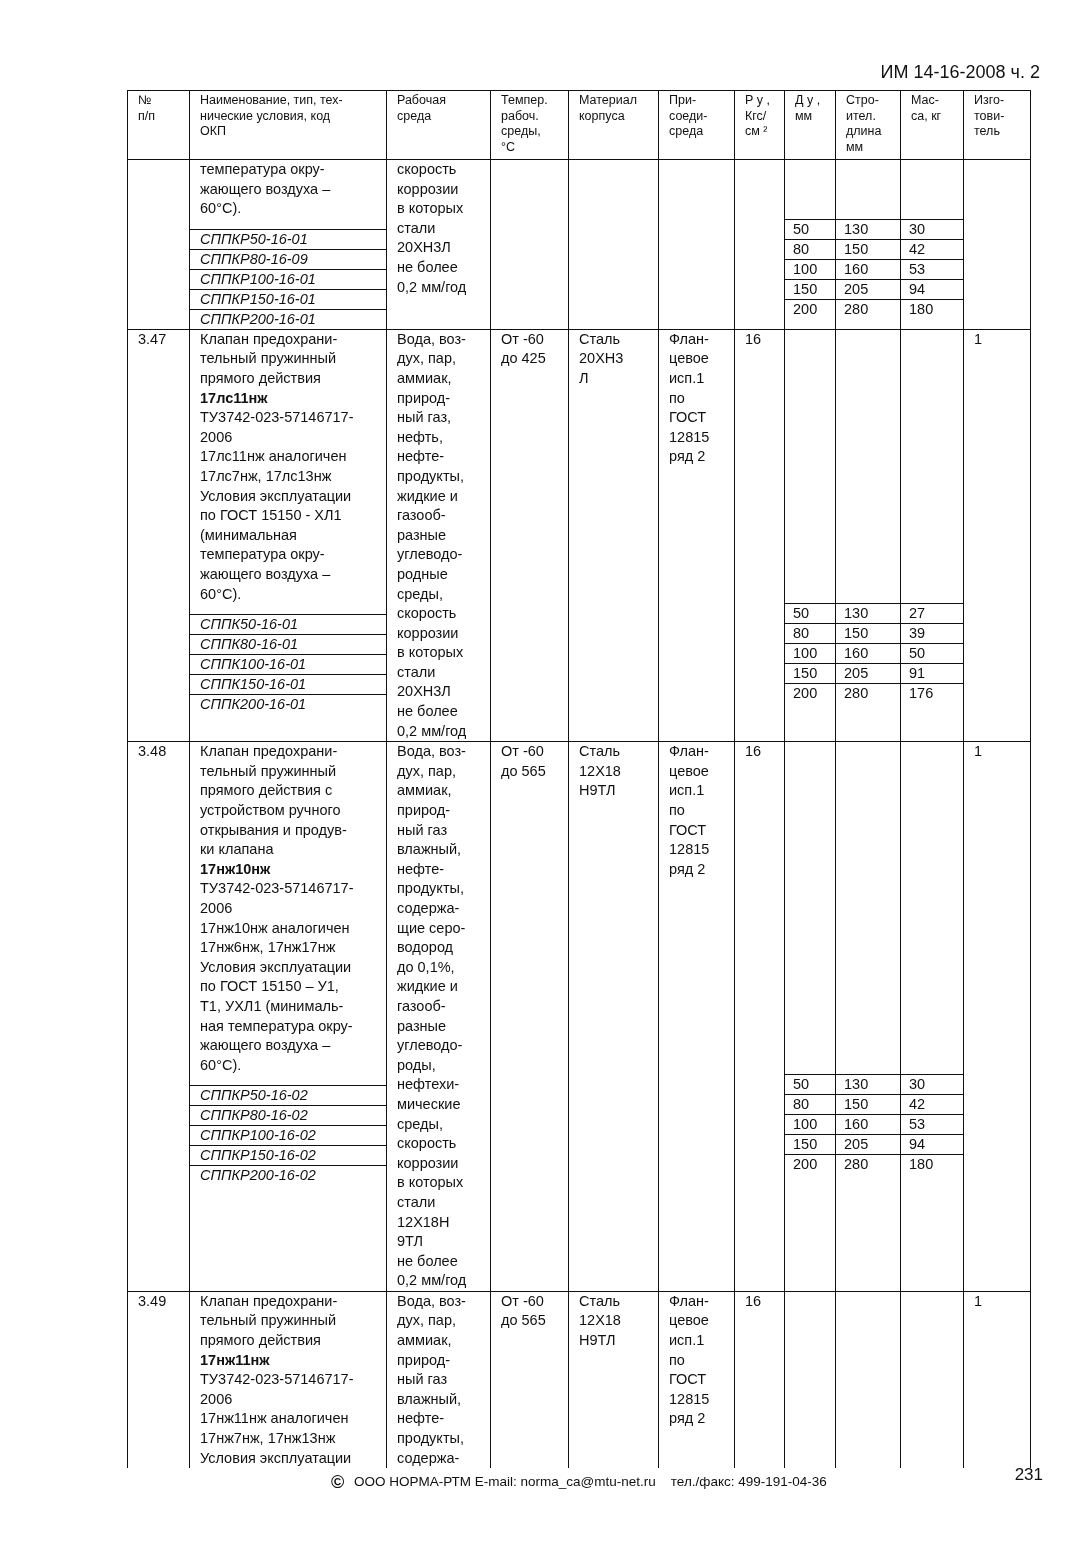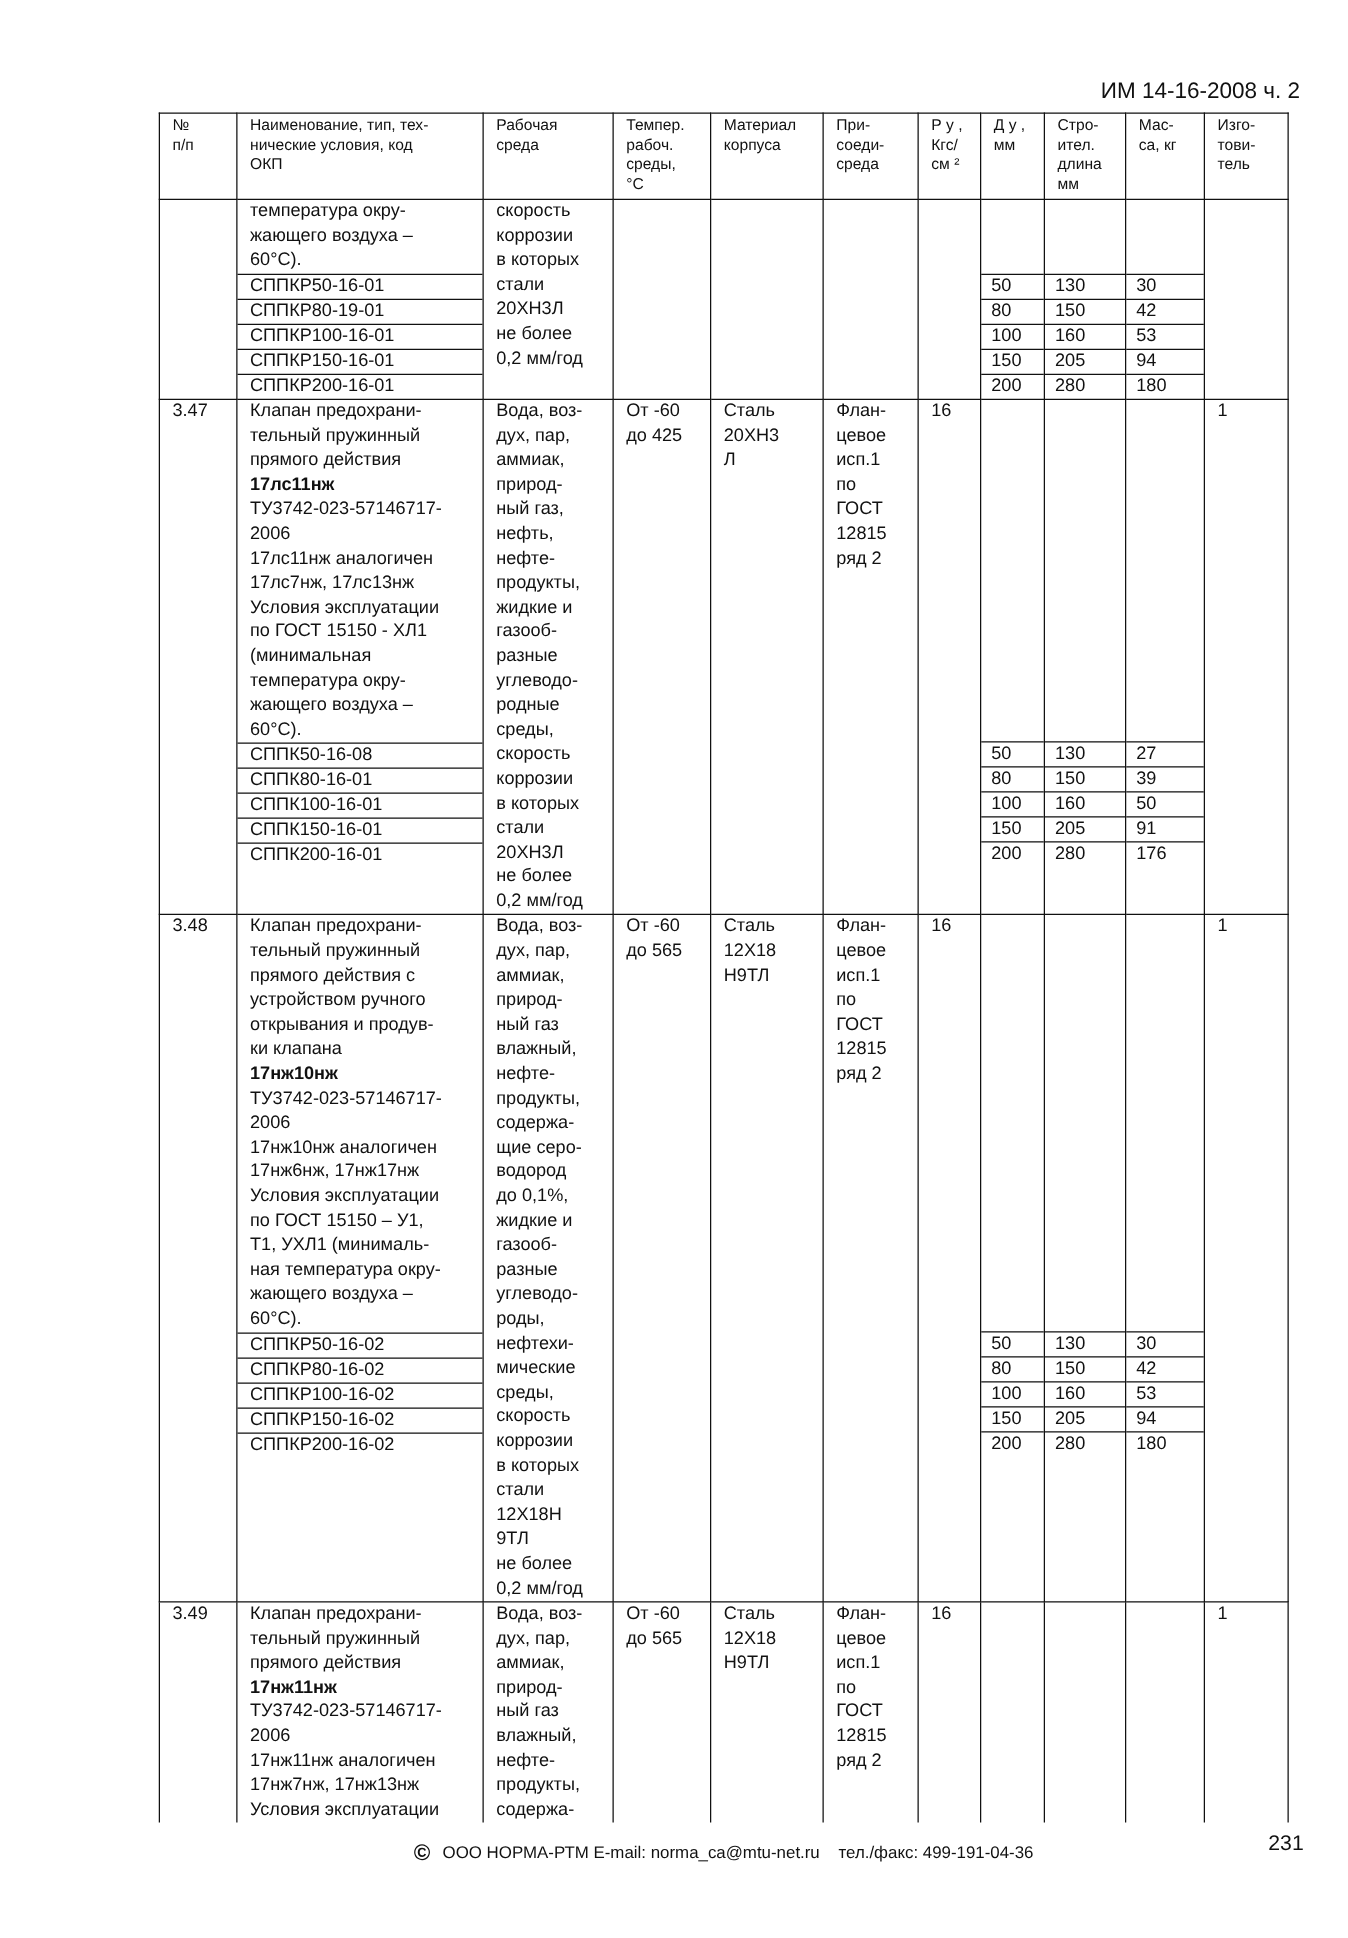--- a/index.html
+++ b/index.html
@@ -7,21 +7,21 @@
          font-family:"Liberation Sans", sans-serif; color:#111; }
   .page-header { position:absolute; top:62px; right:38px; font-size:18px; }
   table.spec { position:absolute; left:127px; top:90px; border-collapse:collapse;
                table-layout:fixed; width:903px; font-size:14.5px; line-height:19.6px; }
   table.spec td, table.spec th { border:1px solid #111; vertical-align:top; padding:0 0 0 10px; text-align:left; font-weight:normal; }
   table.spec th { font-size:12.5px; line-height:15.5px; padding-top:2px; height:66px; }
   .thick-top td { border-top:2.5px solid #111; }
   .no-bottom { border-bottom:none !important; }
   .bold { font-weight:bold; display:block; text-align:left; padding-right:10px; }
   .line { display:block; white-space:nowrap; }
-  .sublist { margin:0 0 0 -10px; }
+  .sublist { margin:10px 0 0 -10px;font-style:italic; }
   .sublist div { border-top:1px solid #111; height:19px; padding-left:10px; white-space:nowrap; }
   .numlist { margin:0 0 0 -10px; }
   .numlist div { border-top:1px solid #111; height:19px; padding-left:8px; }
   .mfr { text-align:right; padding-right:30px !important; font-weight:bold; }
   .footer { position:absolute; top:1472px; left:331px; font-size:13.5px; }
   .footer .copy { font-size:18px; font-weight:bold; margin-right:6px; vertical-align:-2px; }
   .page-num { position:absolute; top:1465px; right:35px; font-size:17px; }
 </style>
 </head>
 <body>
@@ -102,21 +102,21 @@
     <tr>
       <td></td>
       <td>
         <div>
             <span class="line">температура окру-</span>
             <span class="line">жающего воздуха –</span>
             <span class="line">60°С).</span>
           </div>
         <div class="sublist">
             <div>СППКР50-16-01</div>
-            <div>СППКР80-19-01</div>
+            <div>СППКР80-16-09</div>
             <div>СППКР100-16-01</div>
             <div>СППКР150-16-01</div>
             <div>СППКР200-16-01</div>
           </div>
       </td>
       <td>
           <span class="line">скорость</span>
           <span class="line">коррозии</span>
           <span class="line">в которых</span>
           <span class="line">стали</span>
@@ -171,21 +171,21 @@
           <span class="line">2006</span>
           <span class="line">17лс11нж аналогичен</span>
           <span class="line">17лс7нж, 17лс13нж</span>
           <span class="line">Условия эксплуатации</span>
           <span class="line">по ГОСТ 15150 - ХЛ1</span>
           <span class="line">(минимальная</span>
           <span class="line">температура окру-</span>
           <span class="line">жающего воздуха –</span>
           <span class="line">60°С).</span>
           <div class="sublist">
-            <div>СППК50-16-08</div>
+            <div>СППК50-16-01</div>
             <div>СППК80-16-01</div>
             <div>СППК100-16-01</div>
             <div>СППК150-16-01</div>
             <div>СППК200-16-01</div>
           </div>
         </td>
         <td>
           <span class="line">Вода, воз-</span>
           <span class="line">дух, пар,</span>
           <span class="line">аммиак,</span>

